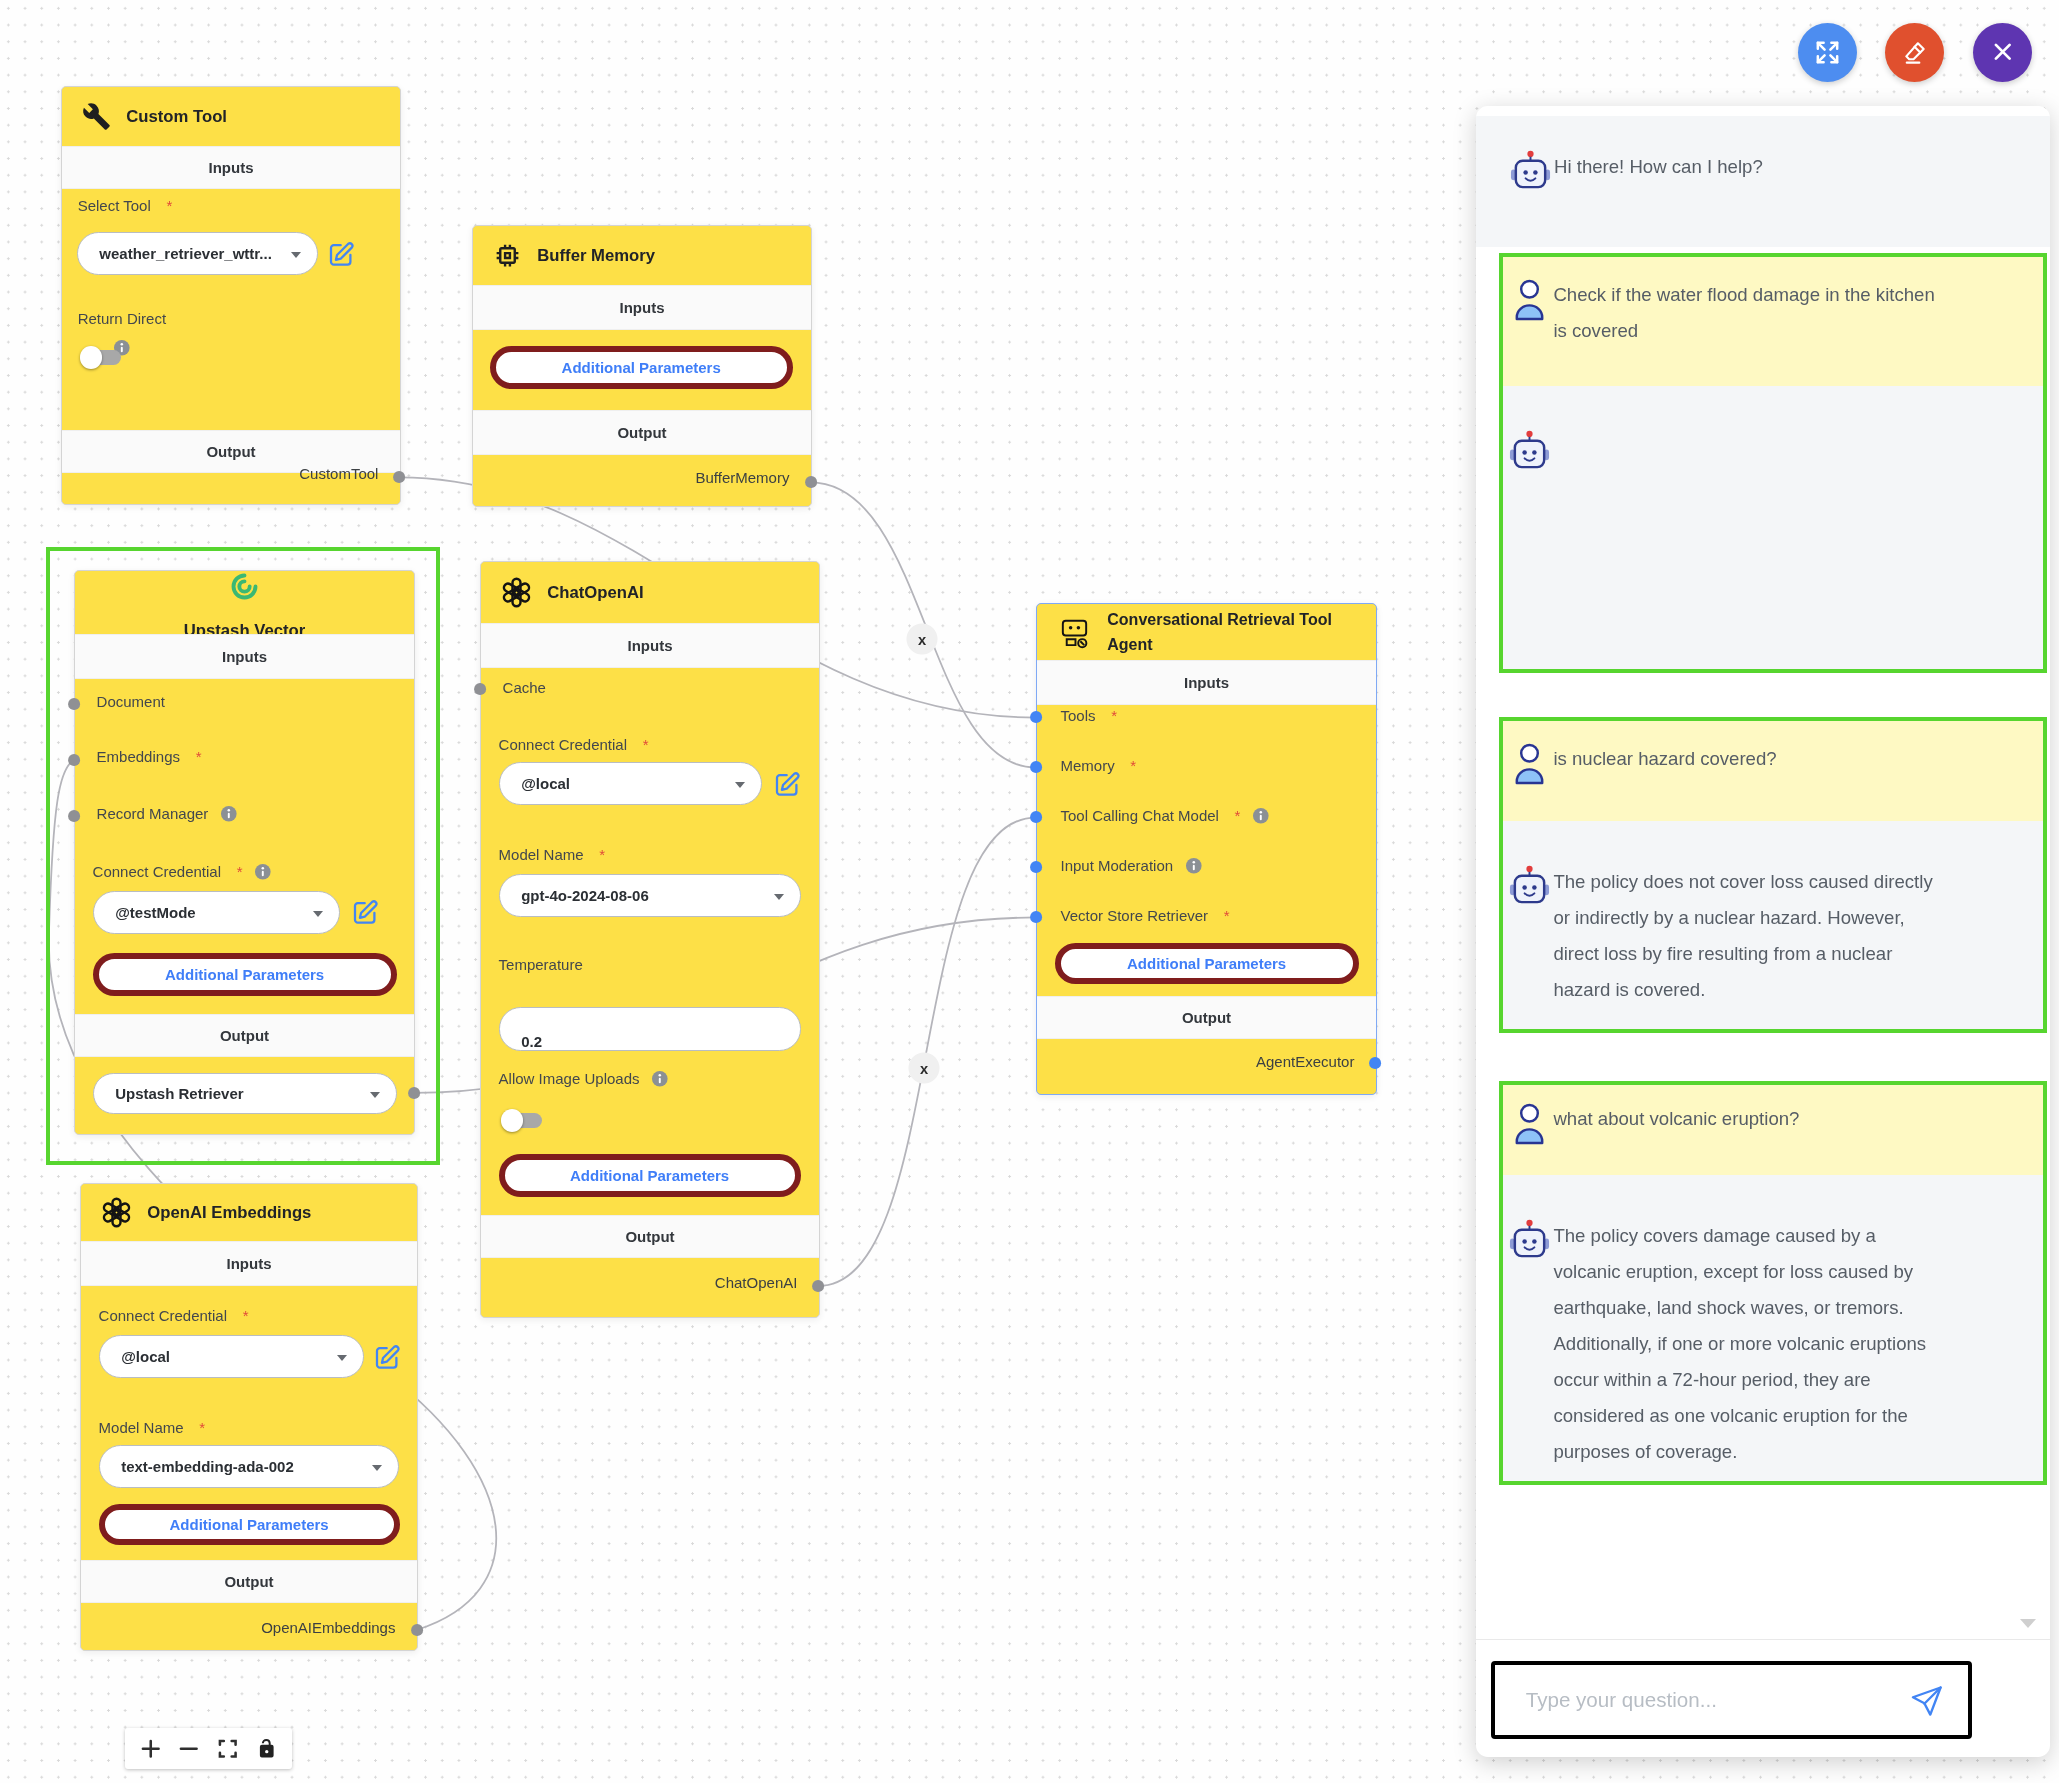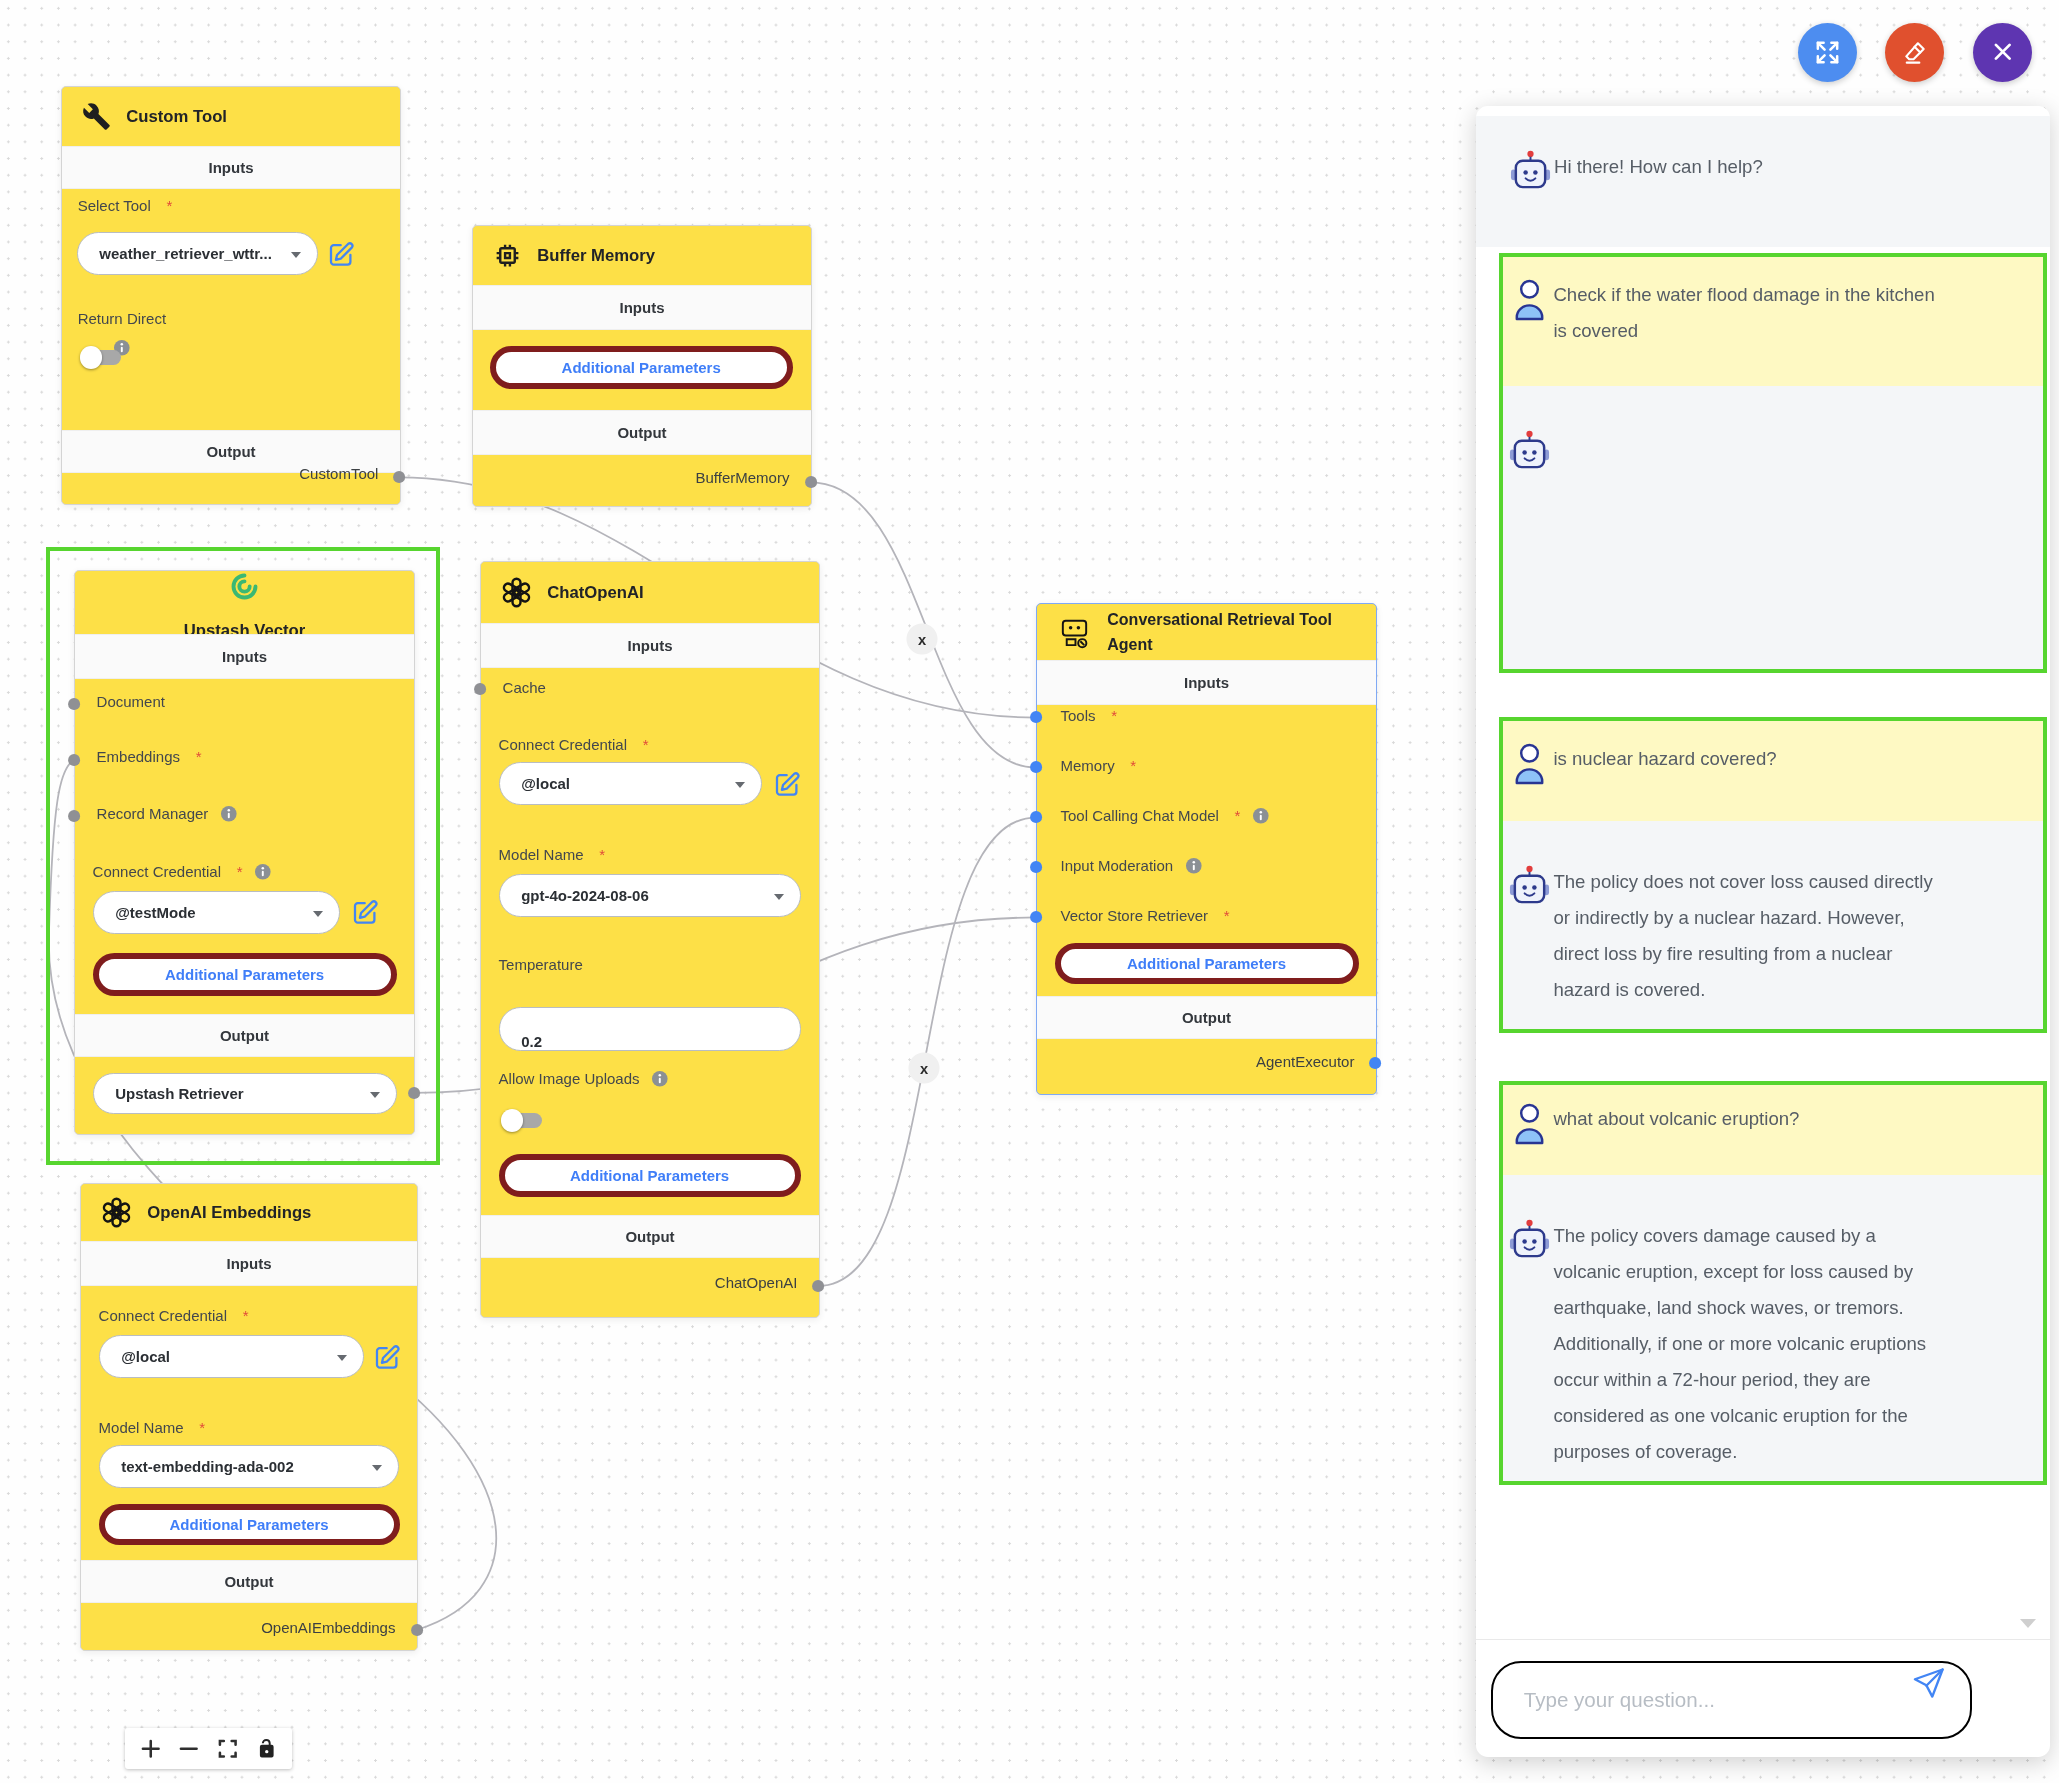--- a/index.html
+++ b/index.html
@@ -51,22 +51,22 @@
   .msgrow{display:flex;gap:2px;box-sizing:border-box;}
   .msgrow .avatar{flex:0 0 43px;}
   .msg-text{white-space:pre-line;font-size:18.6px;line-height:36px;color:#565d66;width:441px;}
   .botbg{background:#f4f6f8;}
   .greeting{position:absolute;left:0;top:9.8px;width:100%;height:131px;padding:33px 0 0 33px;}
   .gbox{position:absolute;left:22.5px;width:548px;border:4.9px solid #57d52f;box-sizing:border-box;display:flex;flex-direction:column;}
   .gbox .urow{background:#fef9c3;padding:19.6px 0 0 5.9px;}
   .gbox .brow{flex:1;padding:43px 0 0 5.9px;}
   .scrollarrow{position:absolute;width:0;height:0;border-left:8.8px solid transparent;border-right:8.8px solid transparent;cursor:pointer;}
   .chatdivider{position:absolute;left:0;top:1533px;width:100%;height:1px;background:#e9e9e9;}
-  .chatinput{position:absolute;left:14.7px;top:1555px;width:481px;height:78px;box-sizing:border-box;border:2px solid #000000;
-        border-radius:30px;background:#fff;display:flex;}
+  .chatinput{position:absolute;left:14.7px;top:1555px;width:481px;height:78px;box-sizing:border-box;border:4px solid #000000;
+        border-radius:4px;background:#fff;display:flex;align-items:center;}
   .chatinput input{border:none;outline:none;flex:1;margin-left:29px;font-size:20.6px;color:#3c4043;font-family:"Liberation Sans",sans-serif;background:transparent;}
   .chatinput input::placeholder{color:#b7bdc4;}
   .sendic{width:39px;height:39px;margin-right:21.6px;cursor:pointer;flex:0 0 auto;}
   svg{display:block;}
 </style>
 </head>
 <body>
 
 <svg width="2059" height="1784" style="position:absolute;left:0;top:0;z-index:1;" viewBox="0 0 2101 1820">
   <g fill="none" stroke="#b4b4ba" stroke-width="1.8">

